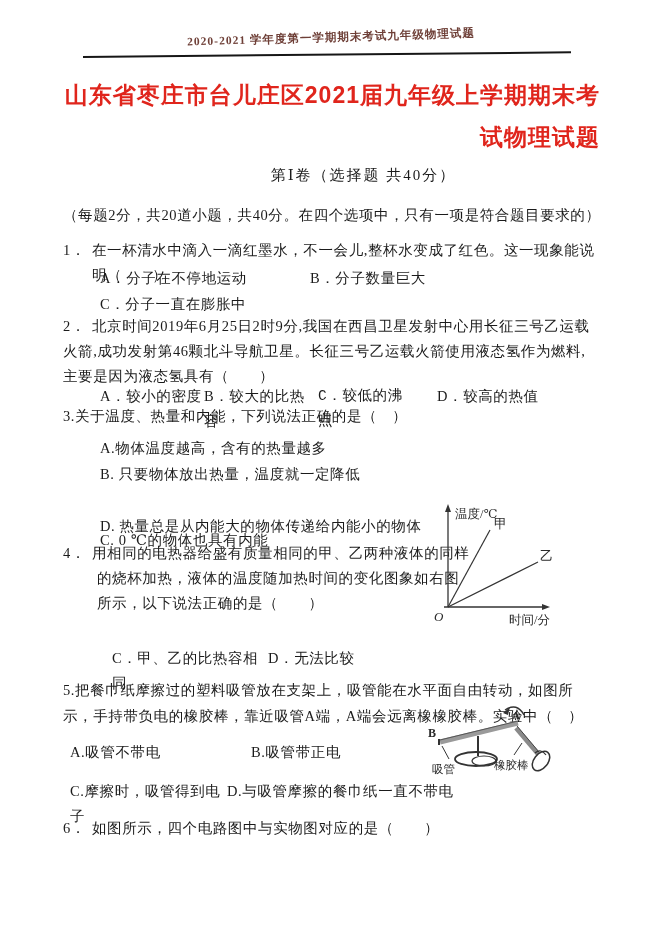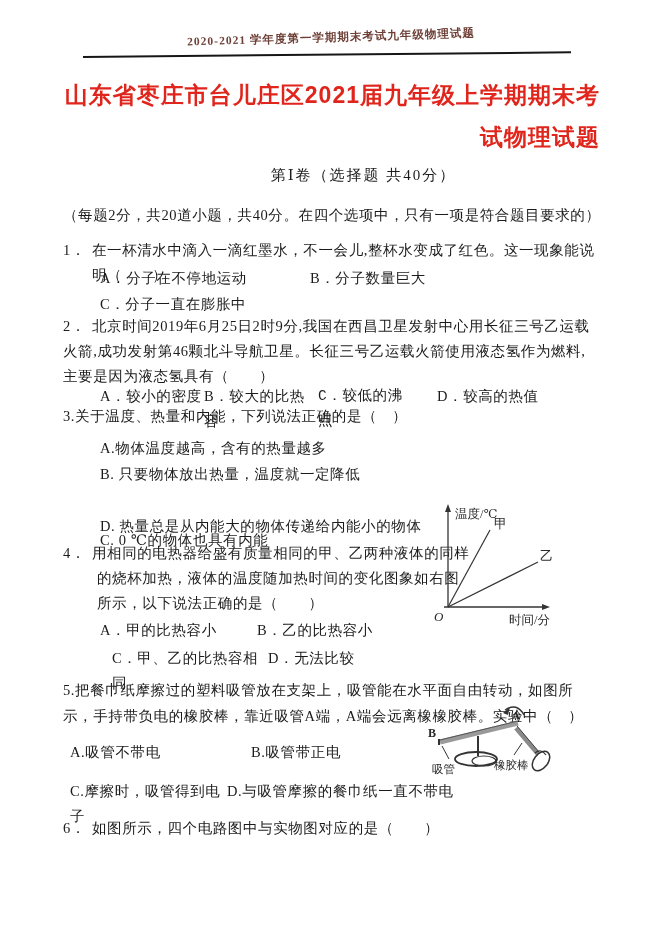--- a/index.html
+++ b/index.html
@@ -86,24 +86,20 @@
     <span>关于温度、热量和内能，下列说法正确的是（　）</span>
   </div>
   <div class="abs txt" style="top:436px;left:100px;">A.物体温度越高，含有的热量越多</div>
   <div class="abs txt" style="top:462px;left:100px;">B. 只要物体放出热量，温度就一定降低</div>
   <div class="abs txt" style="top:488px;left:100px;margin-top:40px;">C. 0 ℃的物体也具有内能</div>
   <div class="abs txt" style="top:514px;left:100px;">D. 热量总是从内能大的物体传递给内能小的物体</div>
 
   <div class="abs txt hang" style="top:541px;left:63px;width:374px;">
     <span class="qnum">4．</span><span>用相同的电热器给盛有质量相同的甲、乙两种液体的同样的烧杯加热，液体的温度随加热时间的变化图象如右图所示，以下说法正确的是（　　）</span>
   </div>
-  <div class="abs txt opt-row" style="top:618px;left:100px;width:360px;">
-    <span class="opt w157">A．甲的比热容小</span>
-    <span class="opt">B．乙的比热容小</span>
-  </div>
   <div class="abs txt opt-row" style="top:646px;left:112px;width:360px;">
     <span class="opt w156">C．甲、乙的比热容相同</span>
     <span class="opt">D．无法比较</span>
   </div>
 
   <svg class="abs" style="top:502px;left:430px;" width="200" height="128" viewBox="0 0 200 128">
 
     <line x1="18" y1="105" x2="18" y2="8" stroke="#333" stroke-width="1.3"></line>
     <polygon points="18,2 15,10 21,10" fill="#333"></polygon>
     <line x1="14" y1="105" x2="114" y2="105" stroke="#333" stroke-width="1.3"></line>

